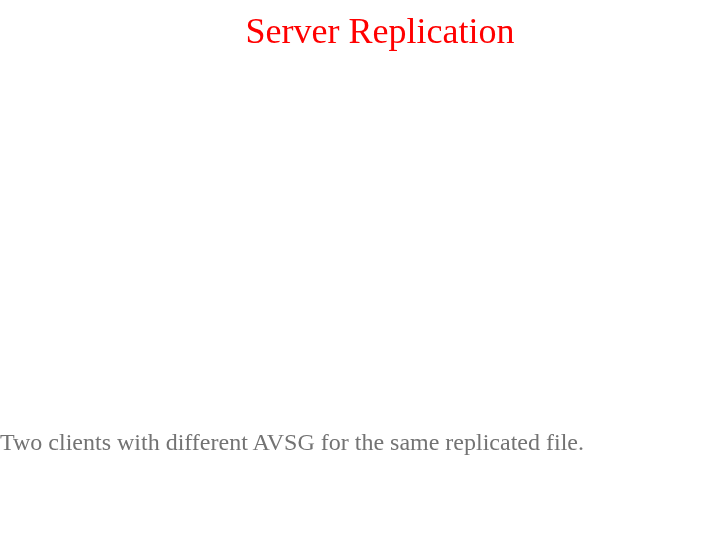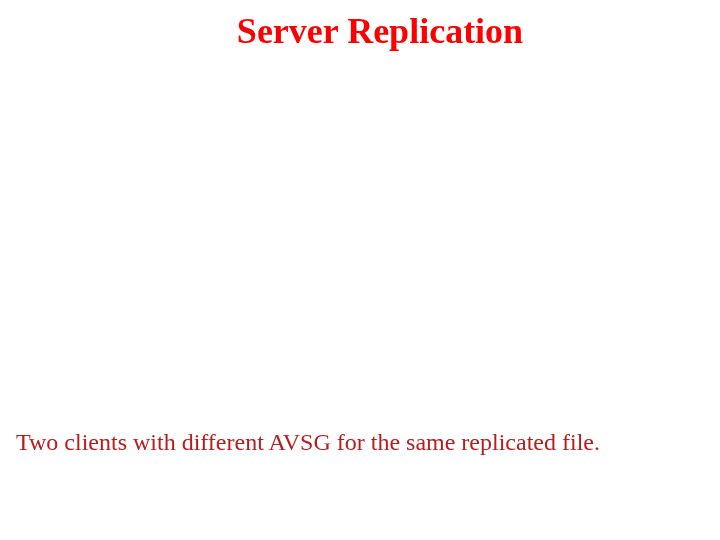--- a/index.html
+++ b/index.html
@@ -15,34 +15,33 @@
       position: relative;
       overflow: hidden;
     }
     .slide-title {
       position: absolute;
       top: 10px;
       left: 0;
       width: 100%;
       text-align: center;
       font-size: 36px;
-      font-weight: bold;
+      font-weight: normal;
       color: #ff0000;
       padding-left: 40px;
     }
     .slide-caption {
       position: absolute;
       bottom: 84px;
       left: 0;
       width: 100%;
       text-align: left;
-      padding-left: 16px;
       font-size: 24px;
       font-weight: normal;
-      color: #b91c1c;
+      color: #737373;
     }
   </style>
 </head>
 <body>
 
 <h1 class="slide-title">Server Replication</h1>
 
 <p class="slide-caption">Two clients with different AVSG for the same replicated file.</p>
 
 </body></html>

